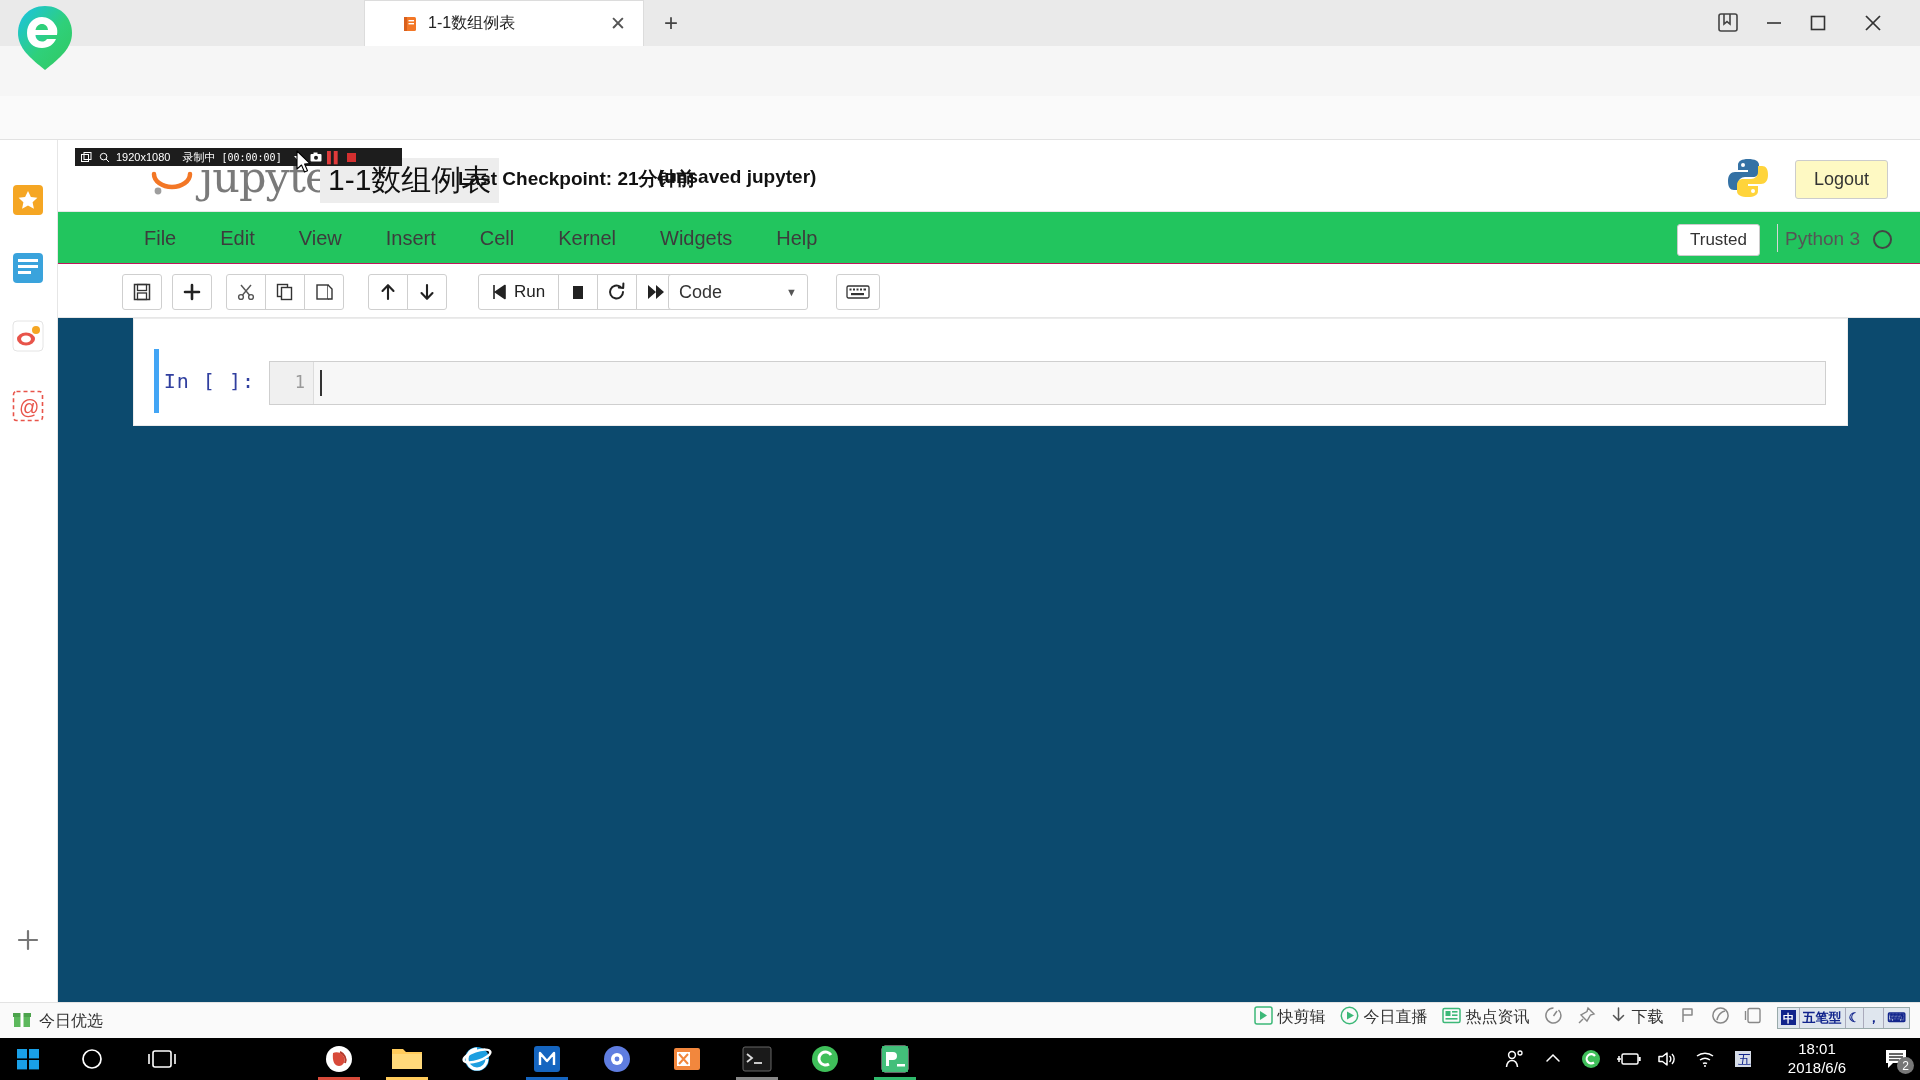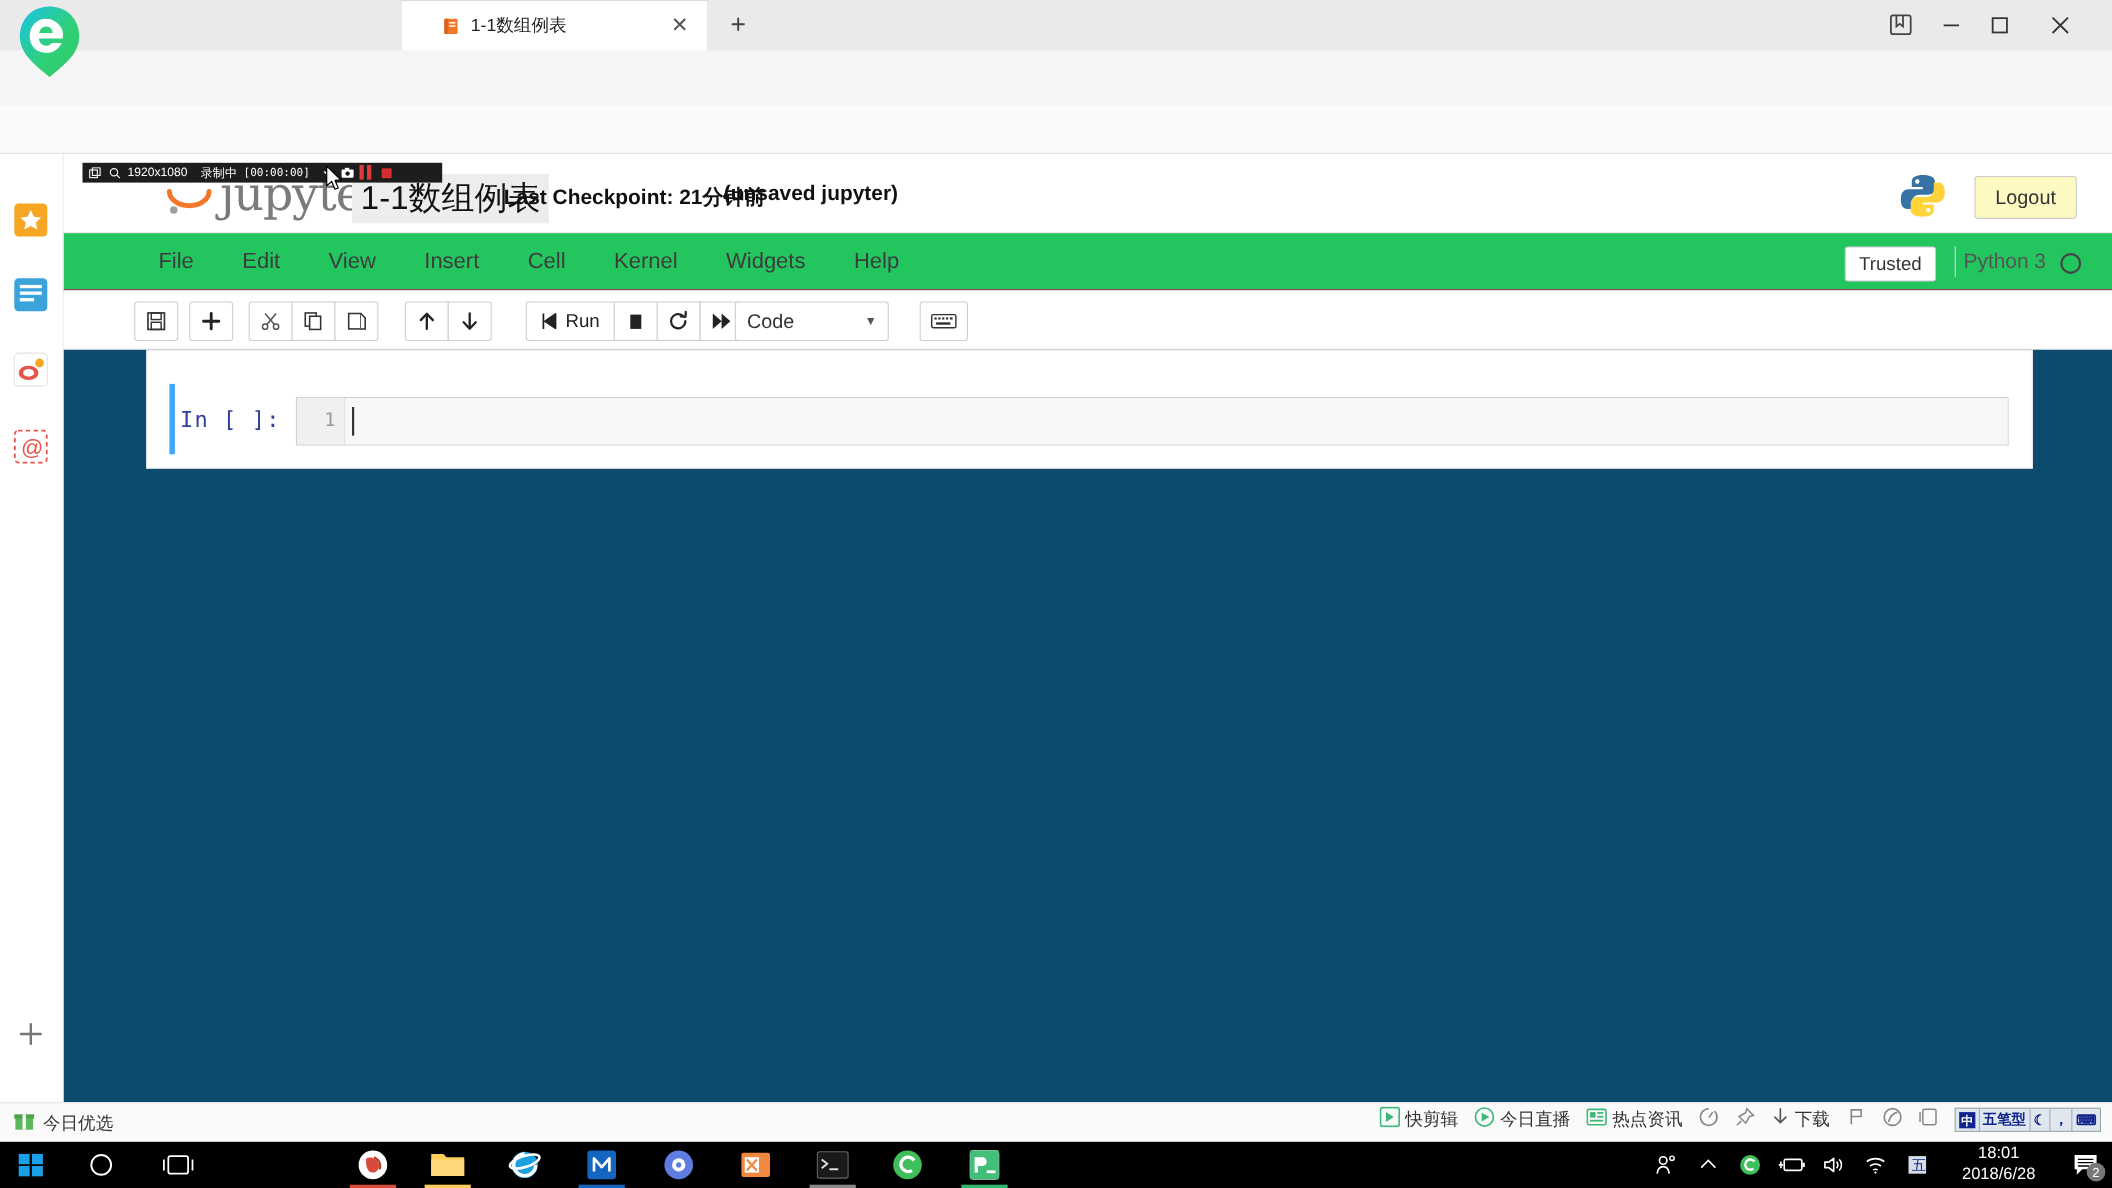--- a/index.html
+++ b/index.html
@@ -973,21 +973,21 @@
         </svg>
     </div>
     <div class="tray-ic">
       <svg width="22" height="20" viewBox="0 0 22 20">
           <rect x="3" y="2" width="16" height="16" fill="#d6dce8"></rect>
           <text x="6" y="15" font-size="13" fill="#11248c" font-family="Liberation Sans">五</text>
         </svg>
     </div>
     <div class="clock">
       <span>18:01</span>
-      <span>2018/6/28</span>
+      <span>2018/6/6</span>
     </div>
     <div class="notif">
       <svg width="24" height="22" viewBox="0 0 24 22">
           <path d="M2 2 h20 v13 h-13 l-5 5 v-5 H2 z" fill="#fff"></path>
           <line x1="5" y1="6" x2="19" y2="6" stroke="#000" stroke-width="1.2"></line>
           <line x1="5" y1="9" x2="19" y2="9" stroke="#000" stroke-width="1.2"></line>
           <line x1="5" y1="12" x2="15" y2="12" stroke="#000" stroke-width="1.2"></line>
         </svg>
       <span class="notif-badge">2</span>
     </div>

